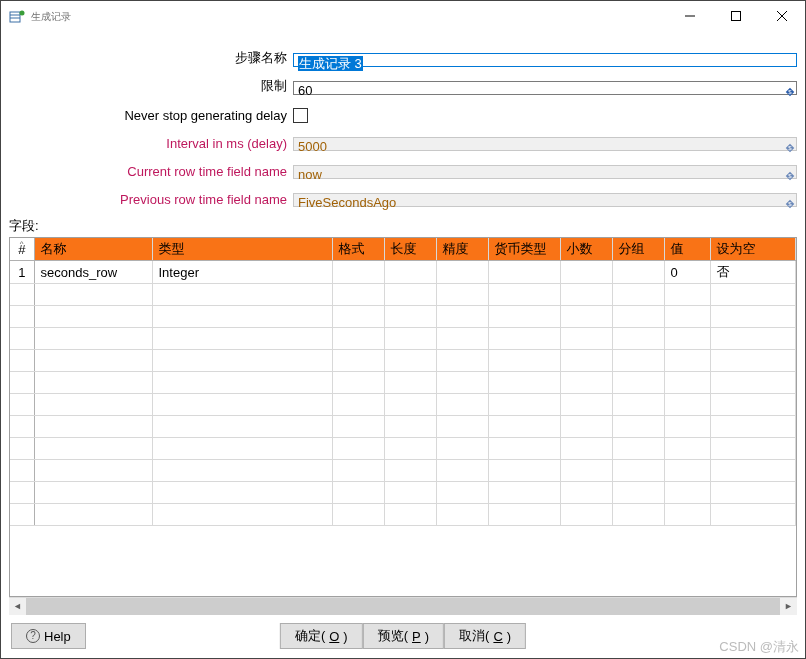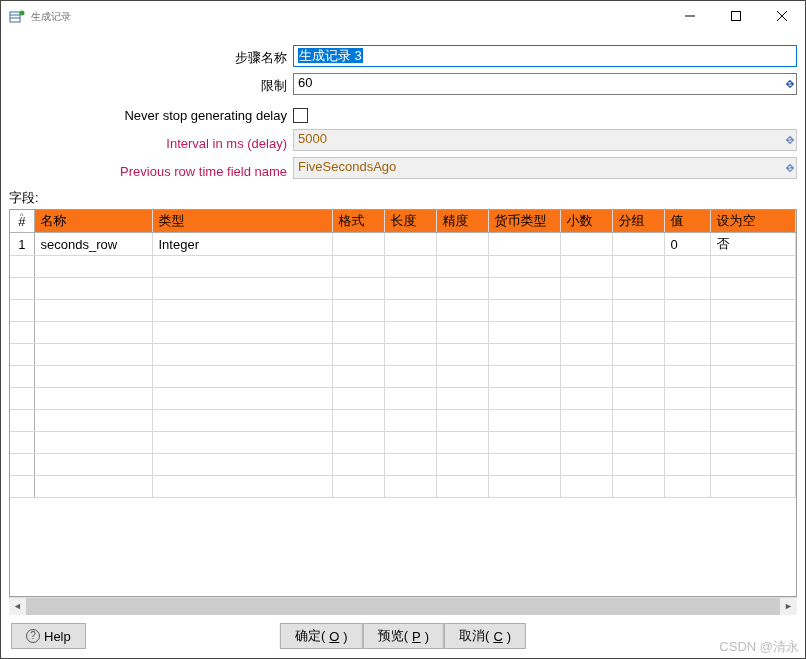--- a/index.html
+++ b/index.html
@@ -13,21 +13,21 @@
   .winbtns { margin-left: auto; display: flex; height: 100%;}
   .winbtn { width: 46px; height: 30px; display: flex; align-items: center; justify-content: center; color: #000; font-size: 10px; }
   .winbtn svg { width: 10px; height: 10px; stroke: #000; stroke-width: 1; fill: none; }
   .winbtn.close svg { width: 10px; height: 10px; }
   
   .form { padding: 12px 8px 4px 8px; }
   .form-row { display: flex; align-items: flex-end; margin-bottom: 6px; height: 22px;}
   .form-label { width: 284px; text-align: right; padding-right: 6px; font-size: 13px; color: #000; }
   .form-label.disabled { color: #be185d; }
   .form-field { flex: 1; display: flex; align-items: center; position: relative; }
-  .text-input { width: 100%; height: 22px; font-size: 13px; padding: 1px 4px; border: 1px solid #7a7a7a; background: #fff; color:#000; outline:none;}
+  .text-input { width: 100%; height: 14px; font-size: 13px; padding: 1px 4px; border: 1px solid #7a7a7a; background: #fff; color:#000; outline:none;}
   .text-input.selected { background: #fff; border: 1px solid #0078d7; }
   .text-input.selected .sel { background: #0078d7; color: #fff; padding: 0 1px;}
   .text-input.disabled { background: #f0f0f0; border: 1px solid #c8c8c8; color: #a16207; }
   .diamond-btn { position: absolute; right: 0; top: 0; width: 14px; height: 22px; display: flex; align-items: center; justify-content: center; cursor: pointer; }
   .diamond-btn svg { width: 12px; height: 12px; }
   .checkbox { width: 15px; height: 15px; border: 1px solid #333; background: #fff; margin-left:0;}
   
   .fields-label { font-size: 13px; padding: 0 16px 2px 8px; }
   .table-wrap { flex:1; margin: 0 8px 0 8px; border: 1px solid #a0a0a0; display: flex; flex-direction: column; overflow: hidden; min-height: 0;}
   table.grid { border-collapse: collapse; width: 100%; table-layout: fixed; font-size: 13px; }
@@ -120,20 +120,32 @@
         <div class="text-input disabled">5000</div>
         <div class="diamond-btn">
           <svg viewBox="0 0 12 12">
               <rect x="3" y="3" width="6" height="6" transform="rotate(45 6 6)" fill="#6a88b8"></rect>
               <text x="6" y="8" font-size="6" fill="#fff" text-anchor="middle">$</text>
             </svg>
         </div>
       </div>
     </div>
 
+    <div class="form-row">
+      <div class="form-label disabled">Current row time field name</div>
+      <div class="form-field">
+        <div class="text-input disabled">now</div>
+        <div class="diamond-btn">
+          <svg viewBox="0 0 12 12">
+              <rect x="3" y="3" width="6" height="6" transform="rotate(45 6 6)" fill="#6a88b8"></rect>
+              <text x="6" y="8" font-size="6" fill="#fff" text-anchor="middle">$</text>
+            </svg>
+        </div>
+      </div>
+    </div>
 
     <div class="form-row">
       <div class="form-label disabled">Previous row time field name</div>
       <div class="form-field">
         <div class="text-input disabled">FiveSecondsAgo</div>
         <div class="diamond-btn">
           <svg viewBox="0 0 12 12">
               <rect x="3" y="3" width="6" height="6" transform="rotate(45 6 6)" fill="#6a88b8"></rect>
               <text x="6" y="8" font-size="6" fill="#fff" text-anchor="middle">$</text>
             </svg>

